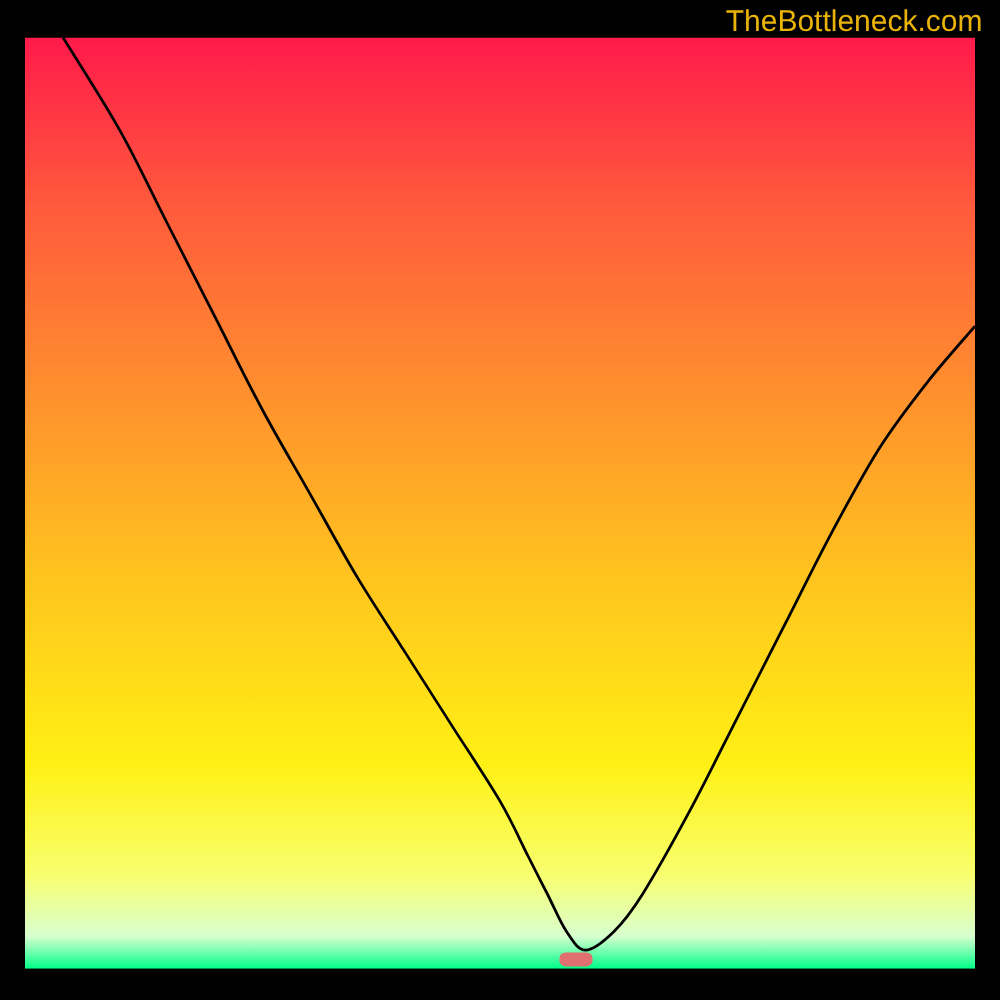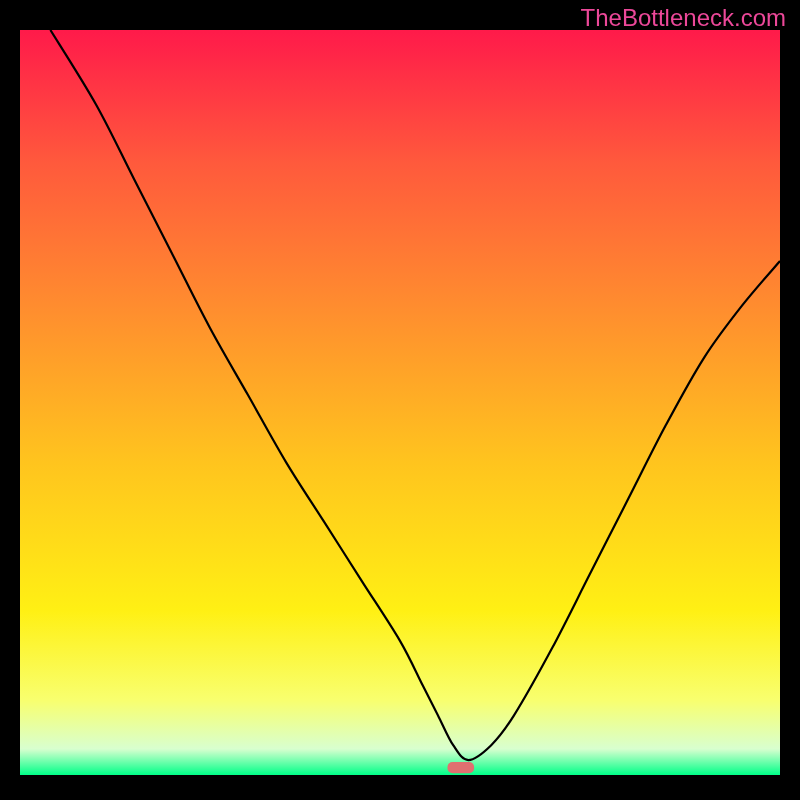--- a/index.html
+++ b/index.html
@@ -12,21 +12,21 @@
   }
   .container {
     position: relative;
     width: 800px;
     height: 800px;
   }
   .watermark {
     position: absolute;
     top: 4px;
     right: 14px;
-    color: #ec4899;
+    color: #eab308;
     font-family: Arial, Helvetica, sans-serif;
     font-size: 24px;
     font-weight: 500;
     z-index: 10;
   }
   .plot-area {
     position: absolute;
     left: 20px;
     top: 30px;
     width: 760px;

